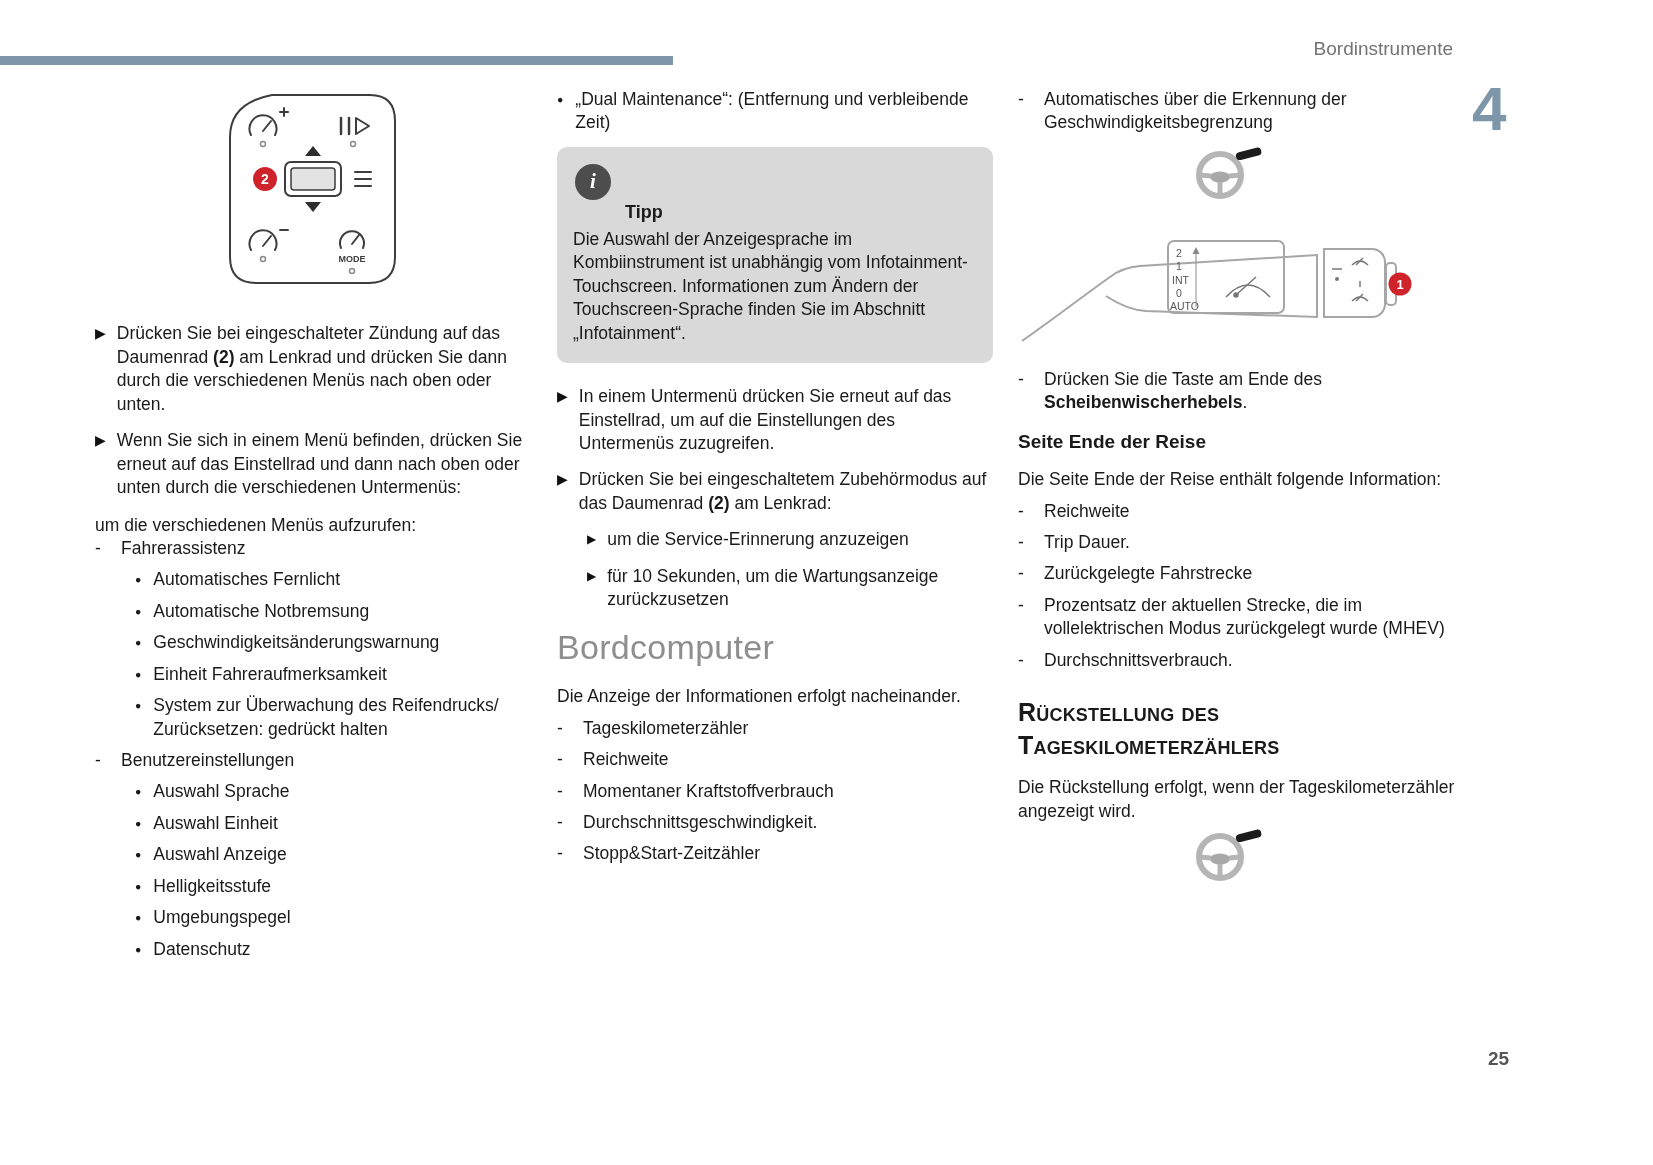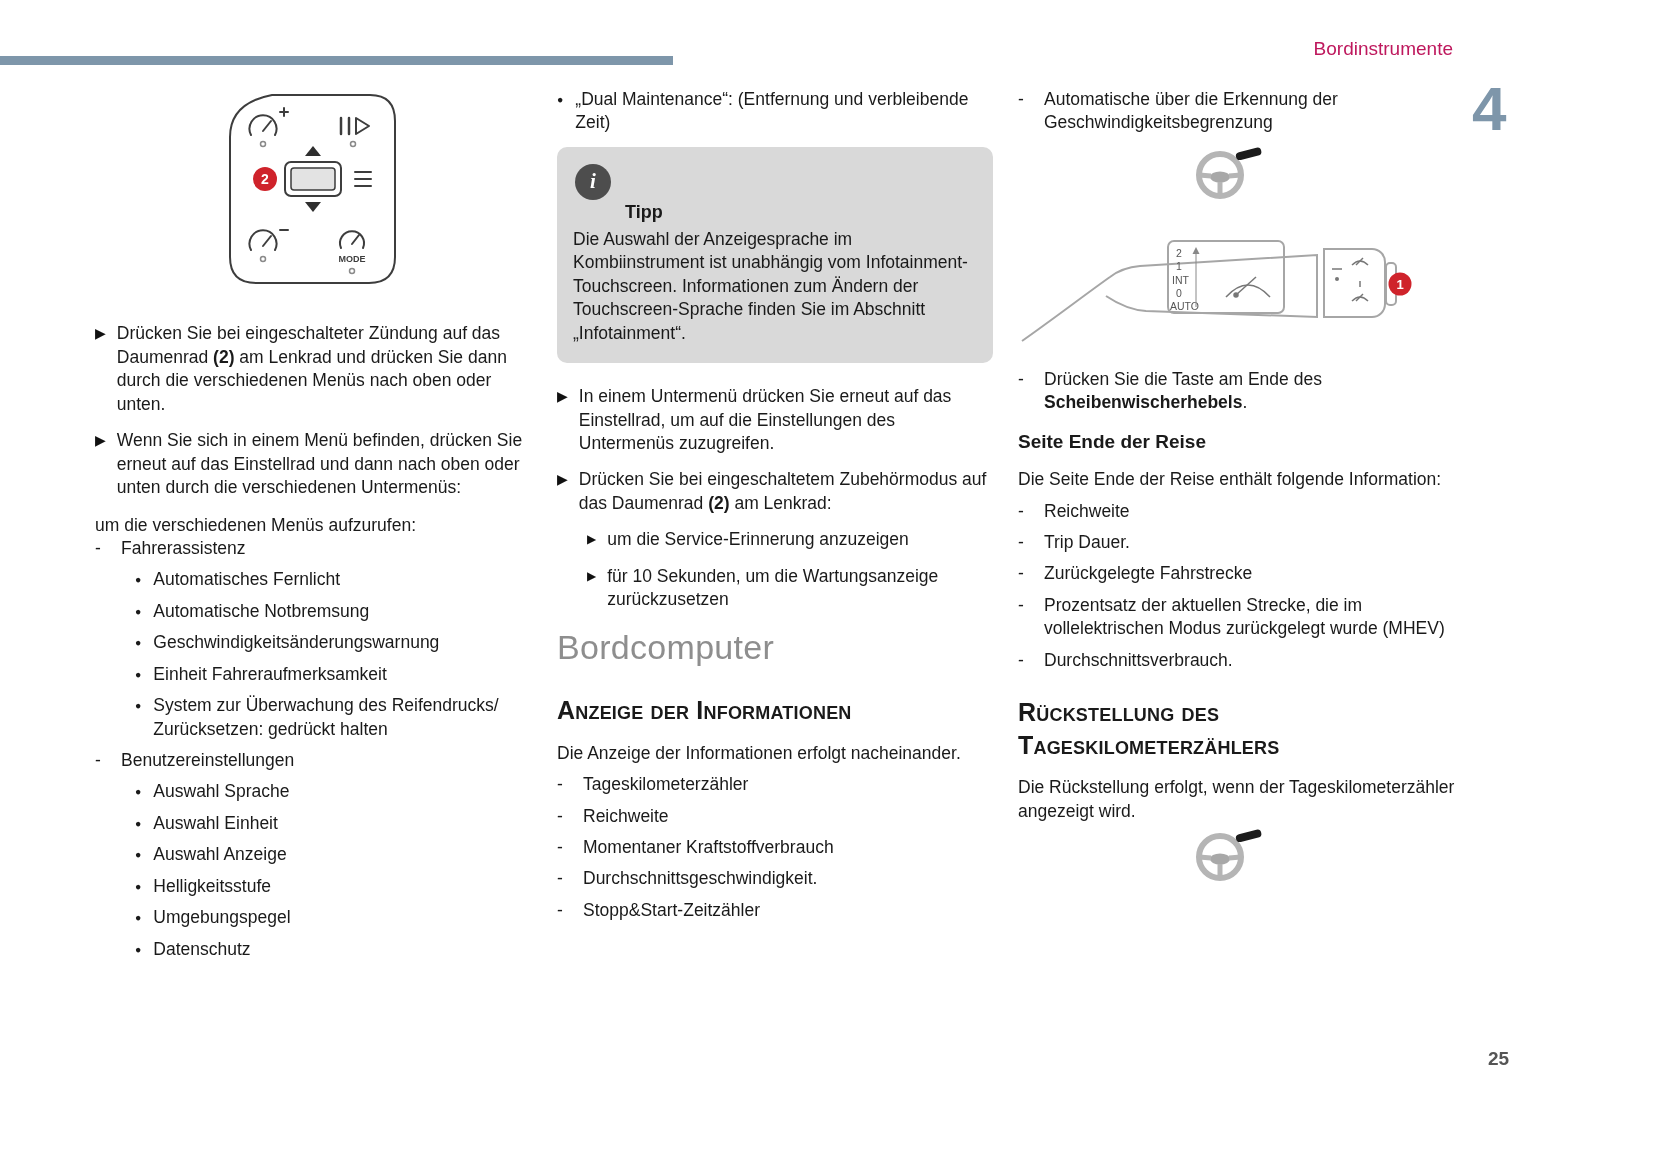--- a/index.html
+++ b/index.html
@@ -4,21 +4,21 @@
 <style>
   * { margin:0; padding:0; box-sizing:border-box; }
   html,body { width:1653px; height:1165px; }
   body {
     font-family:"Liberation Sans","DejaVu Sans",sans-serif;
     background:#ffffff; color:#1a1a1a;
     position:relative; font-size:17.5px; line-height:1.34;
     overflow:hidden;
   }
   .topbar { position:absolute; left:0; top:56px; width:673px; height:9px; background:#7e96aa; }
-  .page-header { position:absolute; top:36px; right:200px; font-size:19px; color:#be185d; }
+  .page-header { position:absolute; top:36px; right:200px; font-size:19px; color:#737373; }
   .chapter-number { position:absolute; top:78px; left:1472px; font-size:62px; font-weight:bold; color:#7e96aa; line-height:1; }
   .page-number { position:absolute; top:1046px; left:1488px; font-size:19px; font-weight:bold; color:#555; }
 
   .col { position:absolute; top:88px; }
   .col1 { left:95px; width:442px; }
   .col2 { left:557px; width:436px; }
   .col3 { left:1018px; width:446px; }
 
   .pad-figure { margin:2px 0 28px 130px; }
   .stalk-figure { margin:8px 0 6px -2px; }
@@ -205,21 +205,20 @@
       <p>um die Service-Erinnerung anzuzeigen</p>
     </div>
     <div class="step">
       <span class="marker arrow-marker small">▶</span>
       <p>für 10 Sekunden, um die Wartungsanzeige zurückzusetzen</p>
     </div>
   </div>
 
   <h1 class="bc-title">Bordcomputer</h1>
 
-  <h2 class="sc-heading">Anzeige der Informationen</h2>
   <p class="para mb14">Die Anzeige der Informationen erfolgt nacheinander.</p>
 
   <div class="list-block">
     <div class="dash-item">
         <span class="marker dash-marker">-</span>
         <span>Tageskilometerzähler</span>
       </div>
     <div class="dash-item">
         <span class="marker dash-marker">-</span>
         <span>Reichweite</span>
@@ -236,21 +235,21 @@
         <span class="marker dash-marker">-</span>
         <span>Stopp&amp;Start-Zeitzähler</span>
       </div>
   </div>
 </section>
 
 <section class="col col3">
 
   <div class="dash-item mb10">
     <span class="marker dash-marker">-</span>
-    <span>Automatische über die Erkennung der Geschwindigkeitsbegrenzung</span>
+    <span>Automatisches über die Erkennung der Geschwindigkeitsbegrenzung</span>
   </div>
 
   <div class="wheel-icon-wrap">
     <svg width="78" height="56" viewBox="0 0 78 56">
       <circle cx="34" cy="30" r="21" fill="none" stroke="#b5b5b5" stroke-width="6"></circle>
       <ellipse cx="34" cy="32" rx="10" ry="5.5" fill="#a8a8a8"></ellipse>
       <line x1="13" y1="30" x2="25" y2="31" stroke="#b5b5b5" stroke-width="5"></line>
       <line x1="43" y1="31" x2="55" y2="30" stroke="#b5b5b5" stroke-width="5"></line>
       <line x1="34" y1="37" x2="34" y2="51" stroke="#b5b5b5" stroke-width="5"></line>
       <rect x="50" y="8" width="26" height="8" rx="4" fill="#1c1c1c" transform="rotate(-14 50 12)"></rect>

